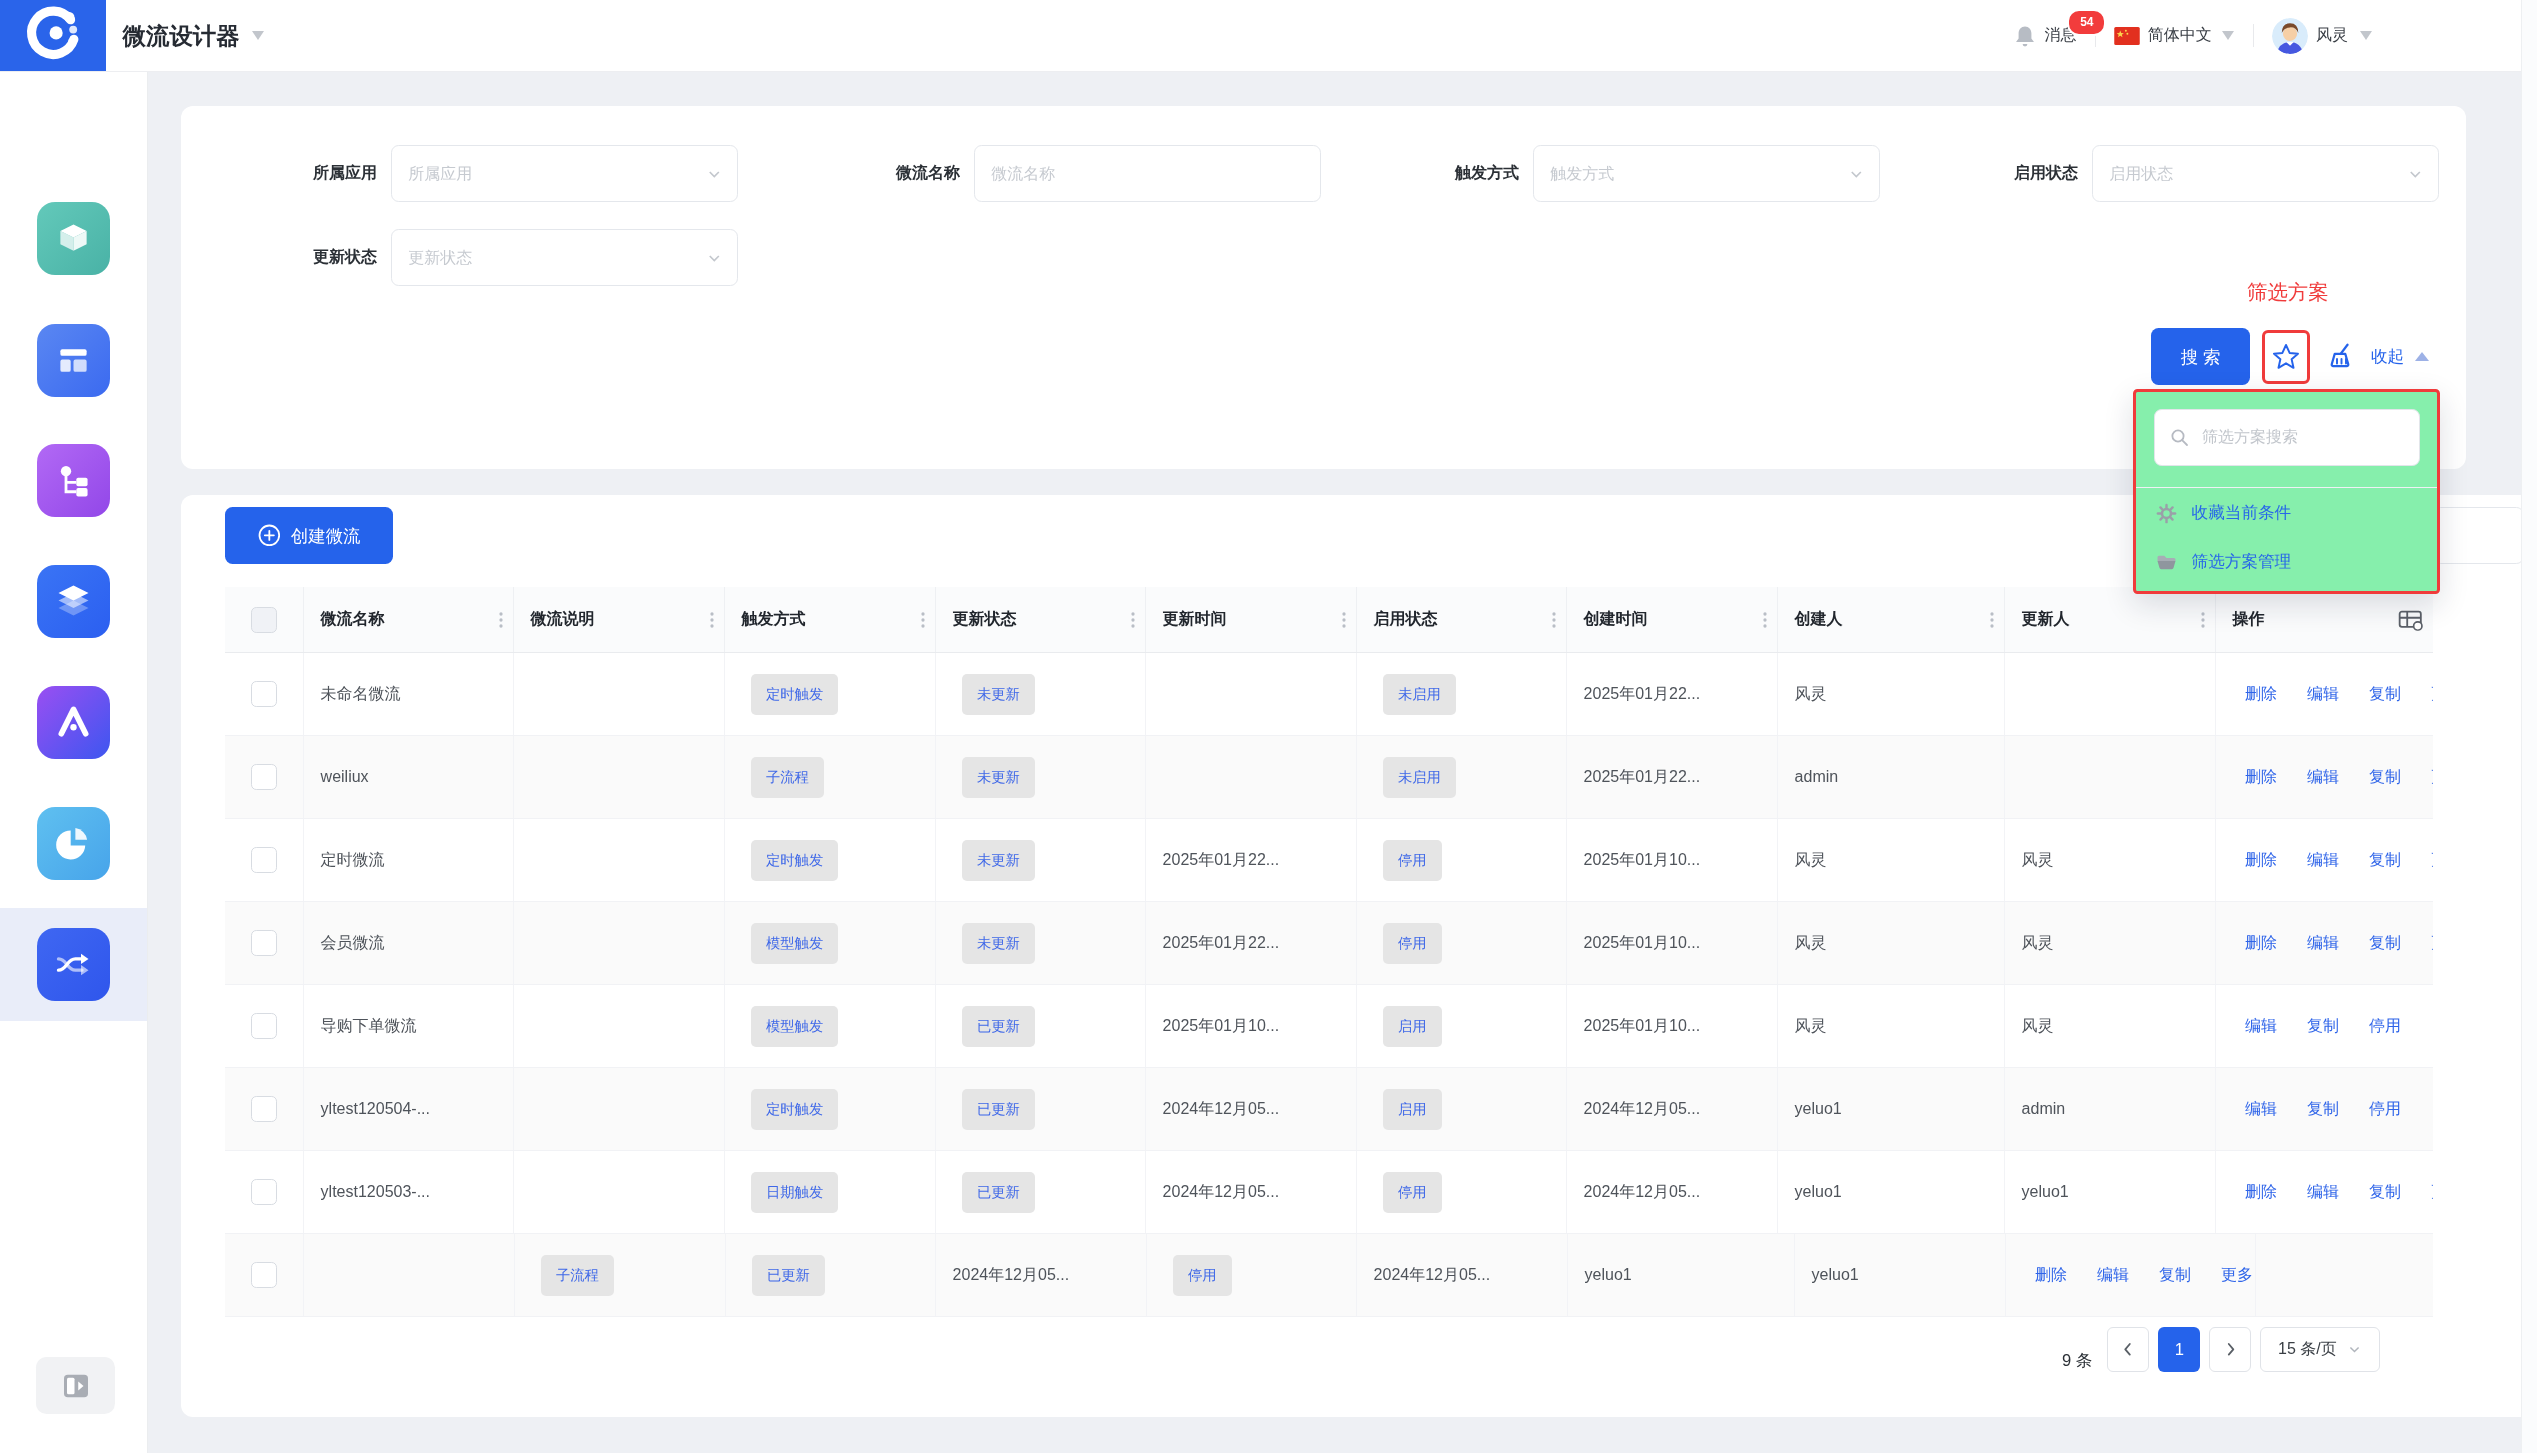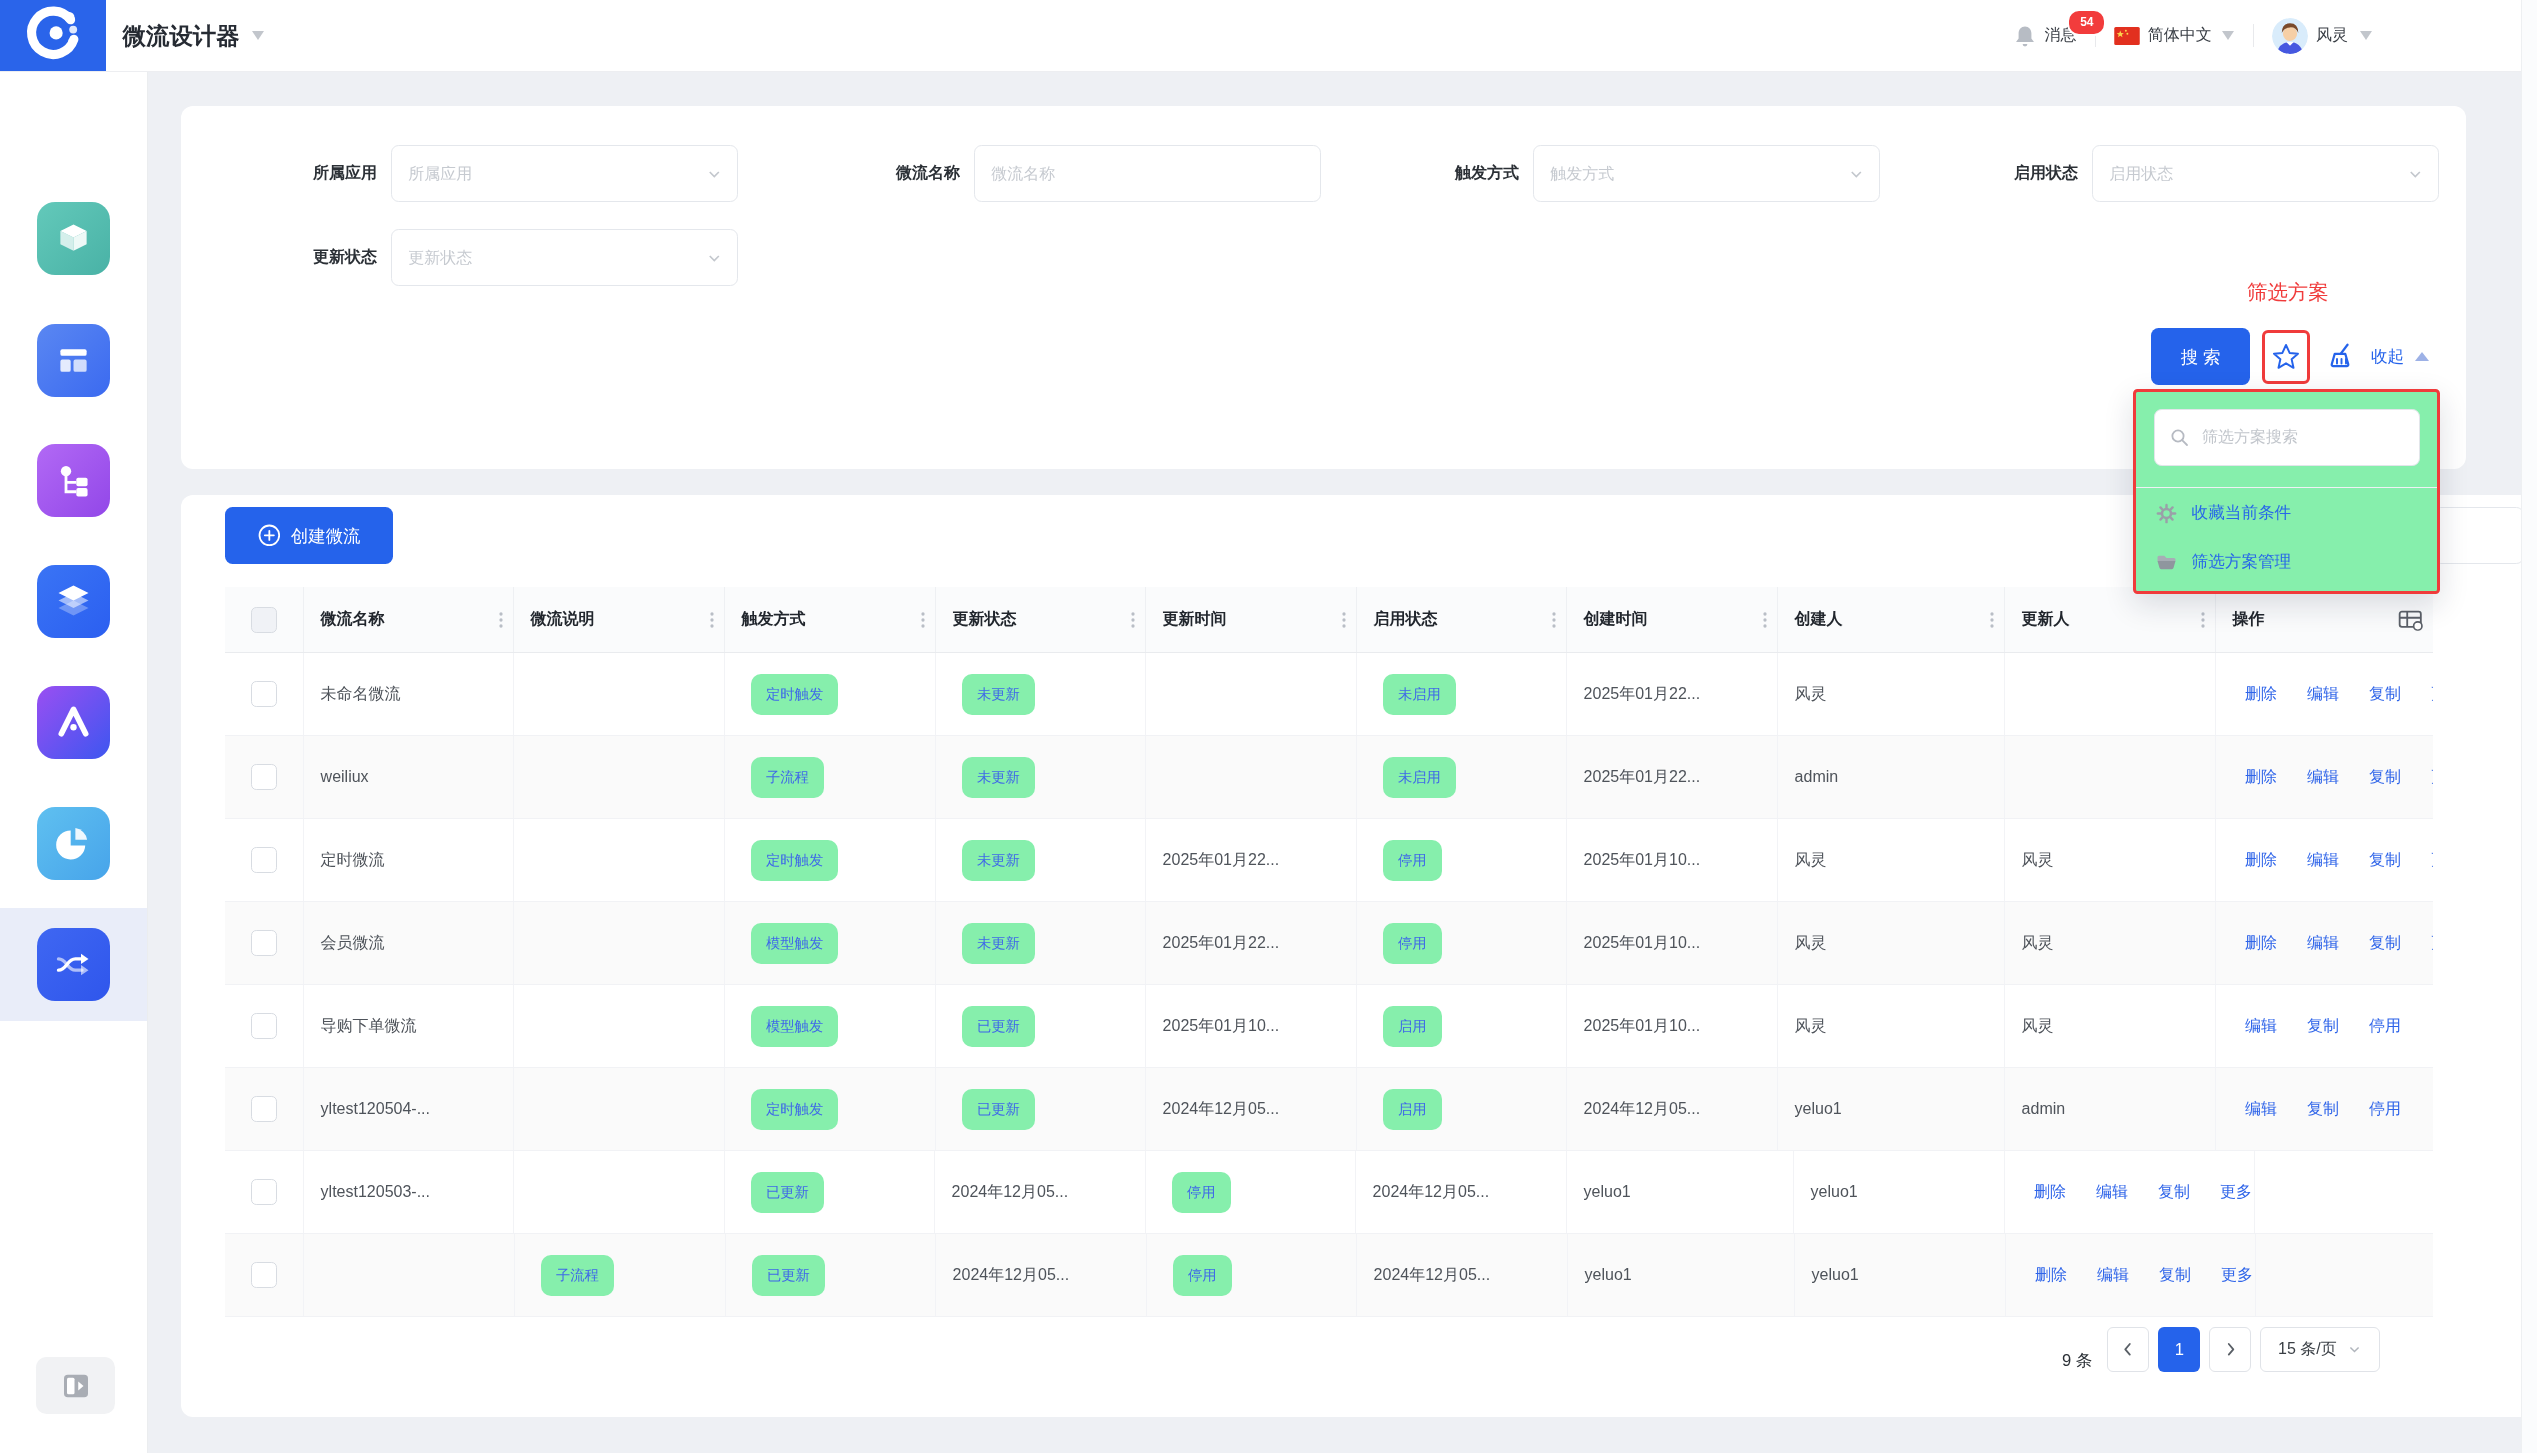--- a/index.html
+++ b/index.html
@@ -84,22 +84,22 @@
   .th-label{font-size:16px;font-weight:700;color:#21262d;padding-left:16.6px;white-space:nowrap;}
   .col-menu{position:absolute;right:9px;top:50%;transform:translateY(-50%);display:flex;}
   .grid-ic{position:absolute;right:41px;top:50%;transform:translateY(-50%);display:flex;}
   .tr{display:flex;height:82px;border-bottom:0.8px solid #f1f2f5;}
   .tr.even{background:#fafafa;}
   .td{height:82px;display:flex;align-items:center;border-right:0.8px solid #f2f3f6;flex:none;box-sizing:border-box;overflow:hidden;}
   .cbcell{width:79px;justify-content:center;}
   .checkbox{width:26px;height:26px;border:1.5px solid #d8dce2;border-radius:5.3px;background:#fff;box-sizing:border-box;flex:none;}
   .checkbox.hdr{background:#f0f2f6;}
   .cell-text{font-size:16px;color:#4e535a;padding-left:16.6px;white-space:nowrap;}
-  .badge{margin-left:26px;background:#86efac;color:#3f68e8;font-size:14.3px;height:41px;display:flex;
-         align-items:center;padding:0 15px;border-radius:10px;white-space:nowrap;flex:none;}
+  .badge{margin-left:26px;background:#e5e5e5;color:#3f68e8;font-size:14.3px;height:41px;display:flex;
+         align-items:center;padding:0 15px;border-radius:5px;white-space:nowrap;flex:none;}
   .actions{padding-left:29px;gap:30px;display:flex;align-items:center;}
   .link{font-size:16px;color:#2e64e9;white-space:nowrap;cursor:pointer;flex:none;}
 
   
   .pager{position:absolute;left:1881px;top:832px;height:45px;display:flex;align-items:flex-end;gap:9px;}
   .pg-total{font-size:16.6px;color:#2b3036;margin-right:6px;white-space:nowrap;}
   .pg-btn{width:42px;height:45px;border:1.5px solid #e0e3e8;border-radius:6px;background:#fff;box-sizing:border-box;
           display:flex;align-items:center;justify-content:center;}
   .pg-active{width:42px;height:45px;border-radius:6px;background:#2563eb;color:#fff;font-size:16.6px;
              display:flex;align-items:center;justify-content:center;}
@@ -656,20 +656,23 @@
         </div>
         <div class="tr">
           <div class="td cbcell">
             <div class="checkbox"></div>
           </div>
           <div class="td" style="width: 210px;">
             <span class="cell-text">yltest120503-...</span>
           </div>
           <div class="td" style="width: 211px;">
             <span class="cell-text"></span>
+          </div>
+          <div class="td" style="width: 211px;">
+            <span class="badge">日期触发</span>
           </div>
           <div class="td" style="width: 210px;">
             <span class="badge">已更新</span>
           </div>
           <div class="td" style="width: 211px;">
             <span class="cell-text">2024年12月05...</span>
           </div>
           <div class="td" style="width: 210px;">
             <span class="badge">停用</span>
           </div>

